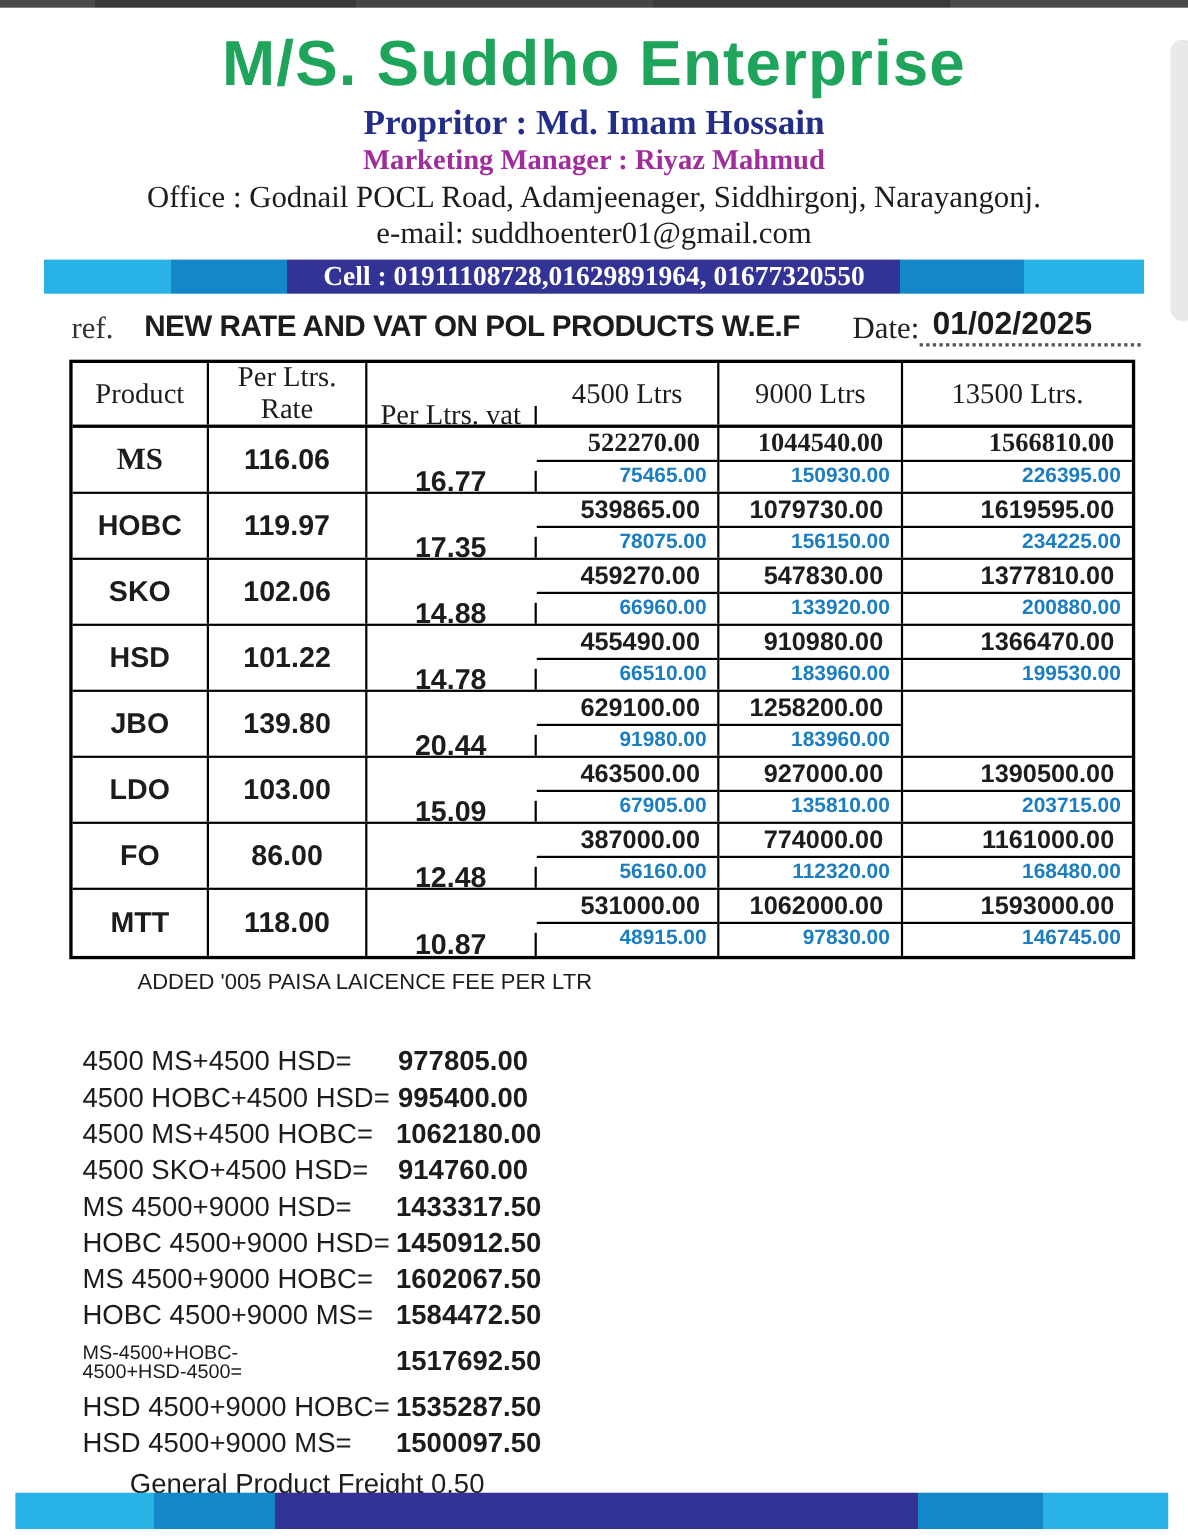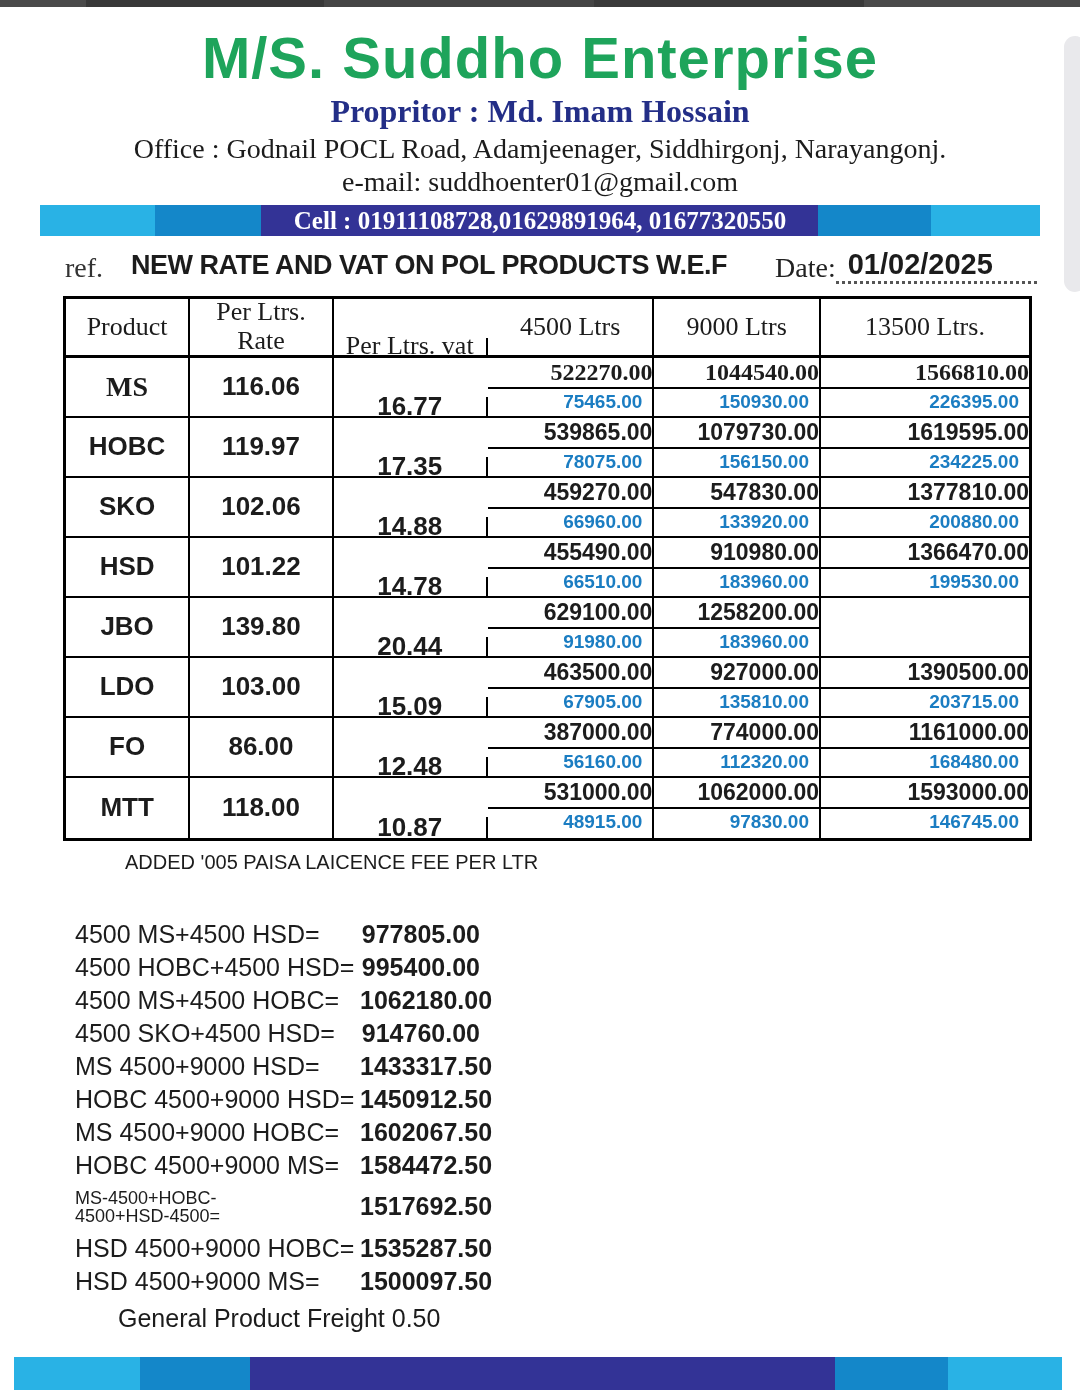--- a/index.html
+++ b/index.html
@@ -109,21 +109,21 @@
   }
   .num{
     font-family:"Liberation Sans", sans-serif;
     font-weight:bold;font-size:26px;
   }
   .stack{ flex-direction:column; align-items:stretch; justify-content:flex-start; padding:0; }
   .mainv{
     box-sizing:border-box;
     height:31px; border-bottom:2px solid #000;
     display:flex;align-items:center;justify-content:flex-end;
-    padding-right:0;
+    padding-right:16px;
     font-family:"Liberation Sans", sans-serif;
     font-weight:bold;font-size:23px;
   }
   .vatv{
     box-sizing:border-box;
     height:27px;
     display:flex;align-items:center;justify-content:flex-end;
     padding-right:10px;
     font-family:"Liberation Sans", sans-serif;
     font-weight:bold;font-size:19px;
@@ -173,20 +173,21 @@
 </head>
 <body>
 
 <div class="page">
   <div class="top-strip"></div>
   <div class="right-strip"></div>
 
   <header>
     <h1 class="company">M/S. Suddho Enterprise</h1>
     <div class="proprietor">Propritor : Md. Imam Hossain</div>
+    <div class="manager">Marketing Manager : Riyaz Mahmud</div>
     <div class="office">Office : Godnail POCL Road, Adamjeenager, Siddhirgonj, Narayangonj.</div>
     <div class="email">e-mail: suddhoenter01@gmail.com</div>
     <div class="cell-banner">
       <span>Cell : 01911108728,01629891964, 01677320550</span>
     </div>
   </header>
 
   <div class="ref-row">
     <span class="ref-label">ref.</span>
     <span class="doc-title">NEW RATE AND VAT ON POL PRODUCTS W.E.F</span>

